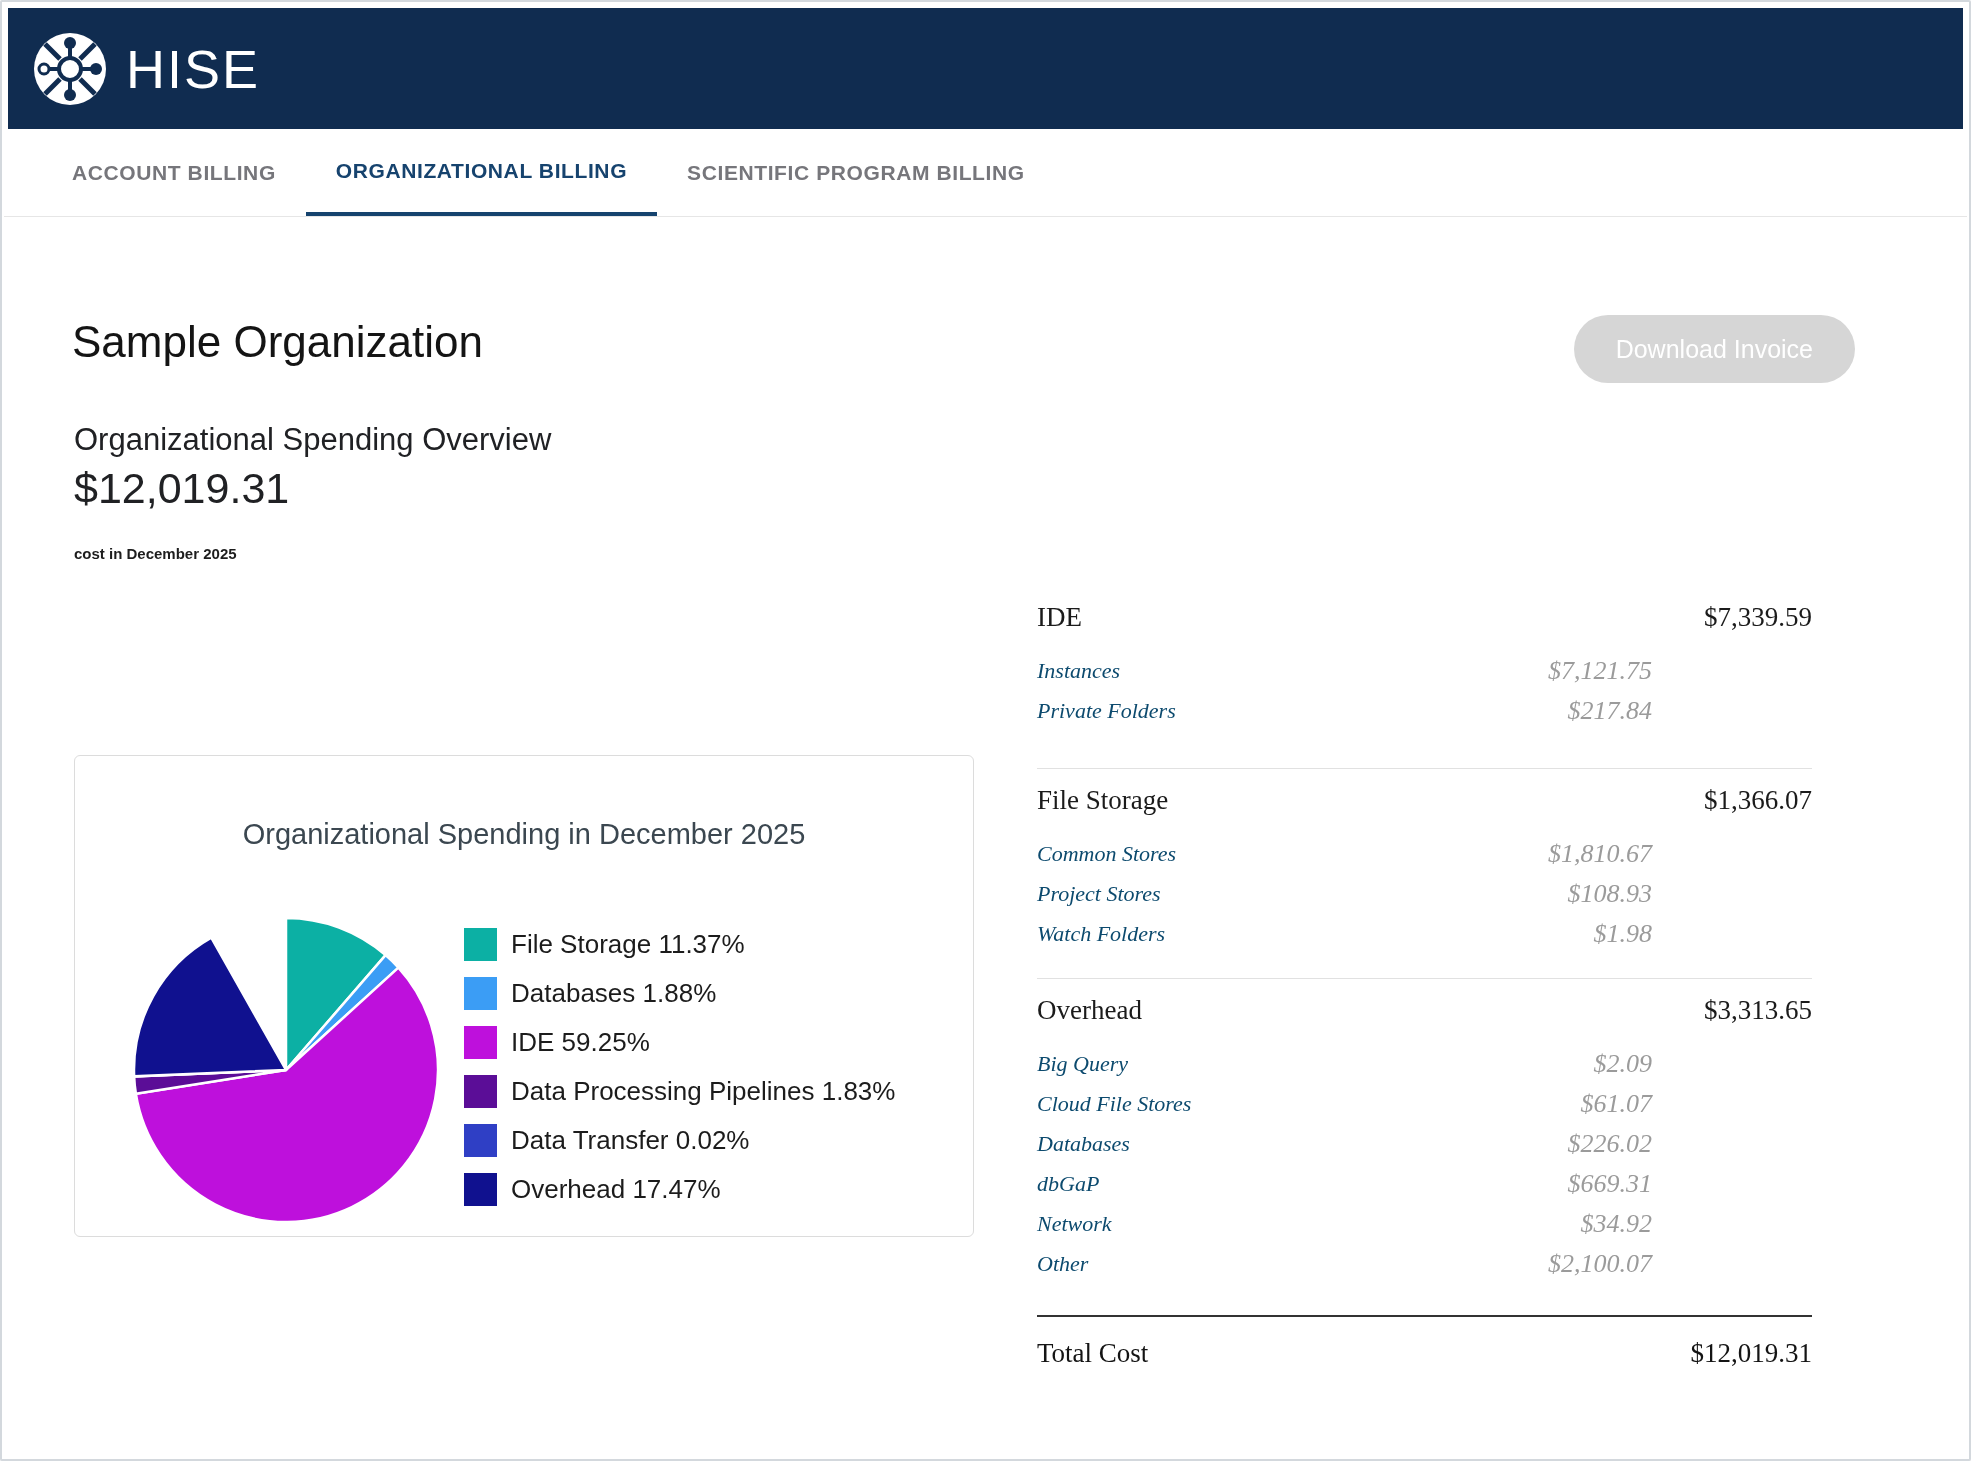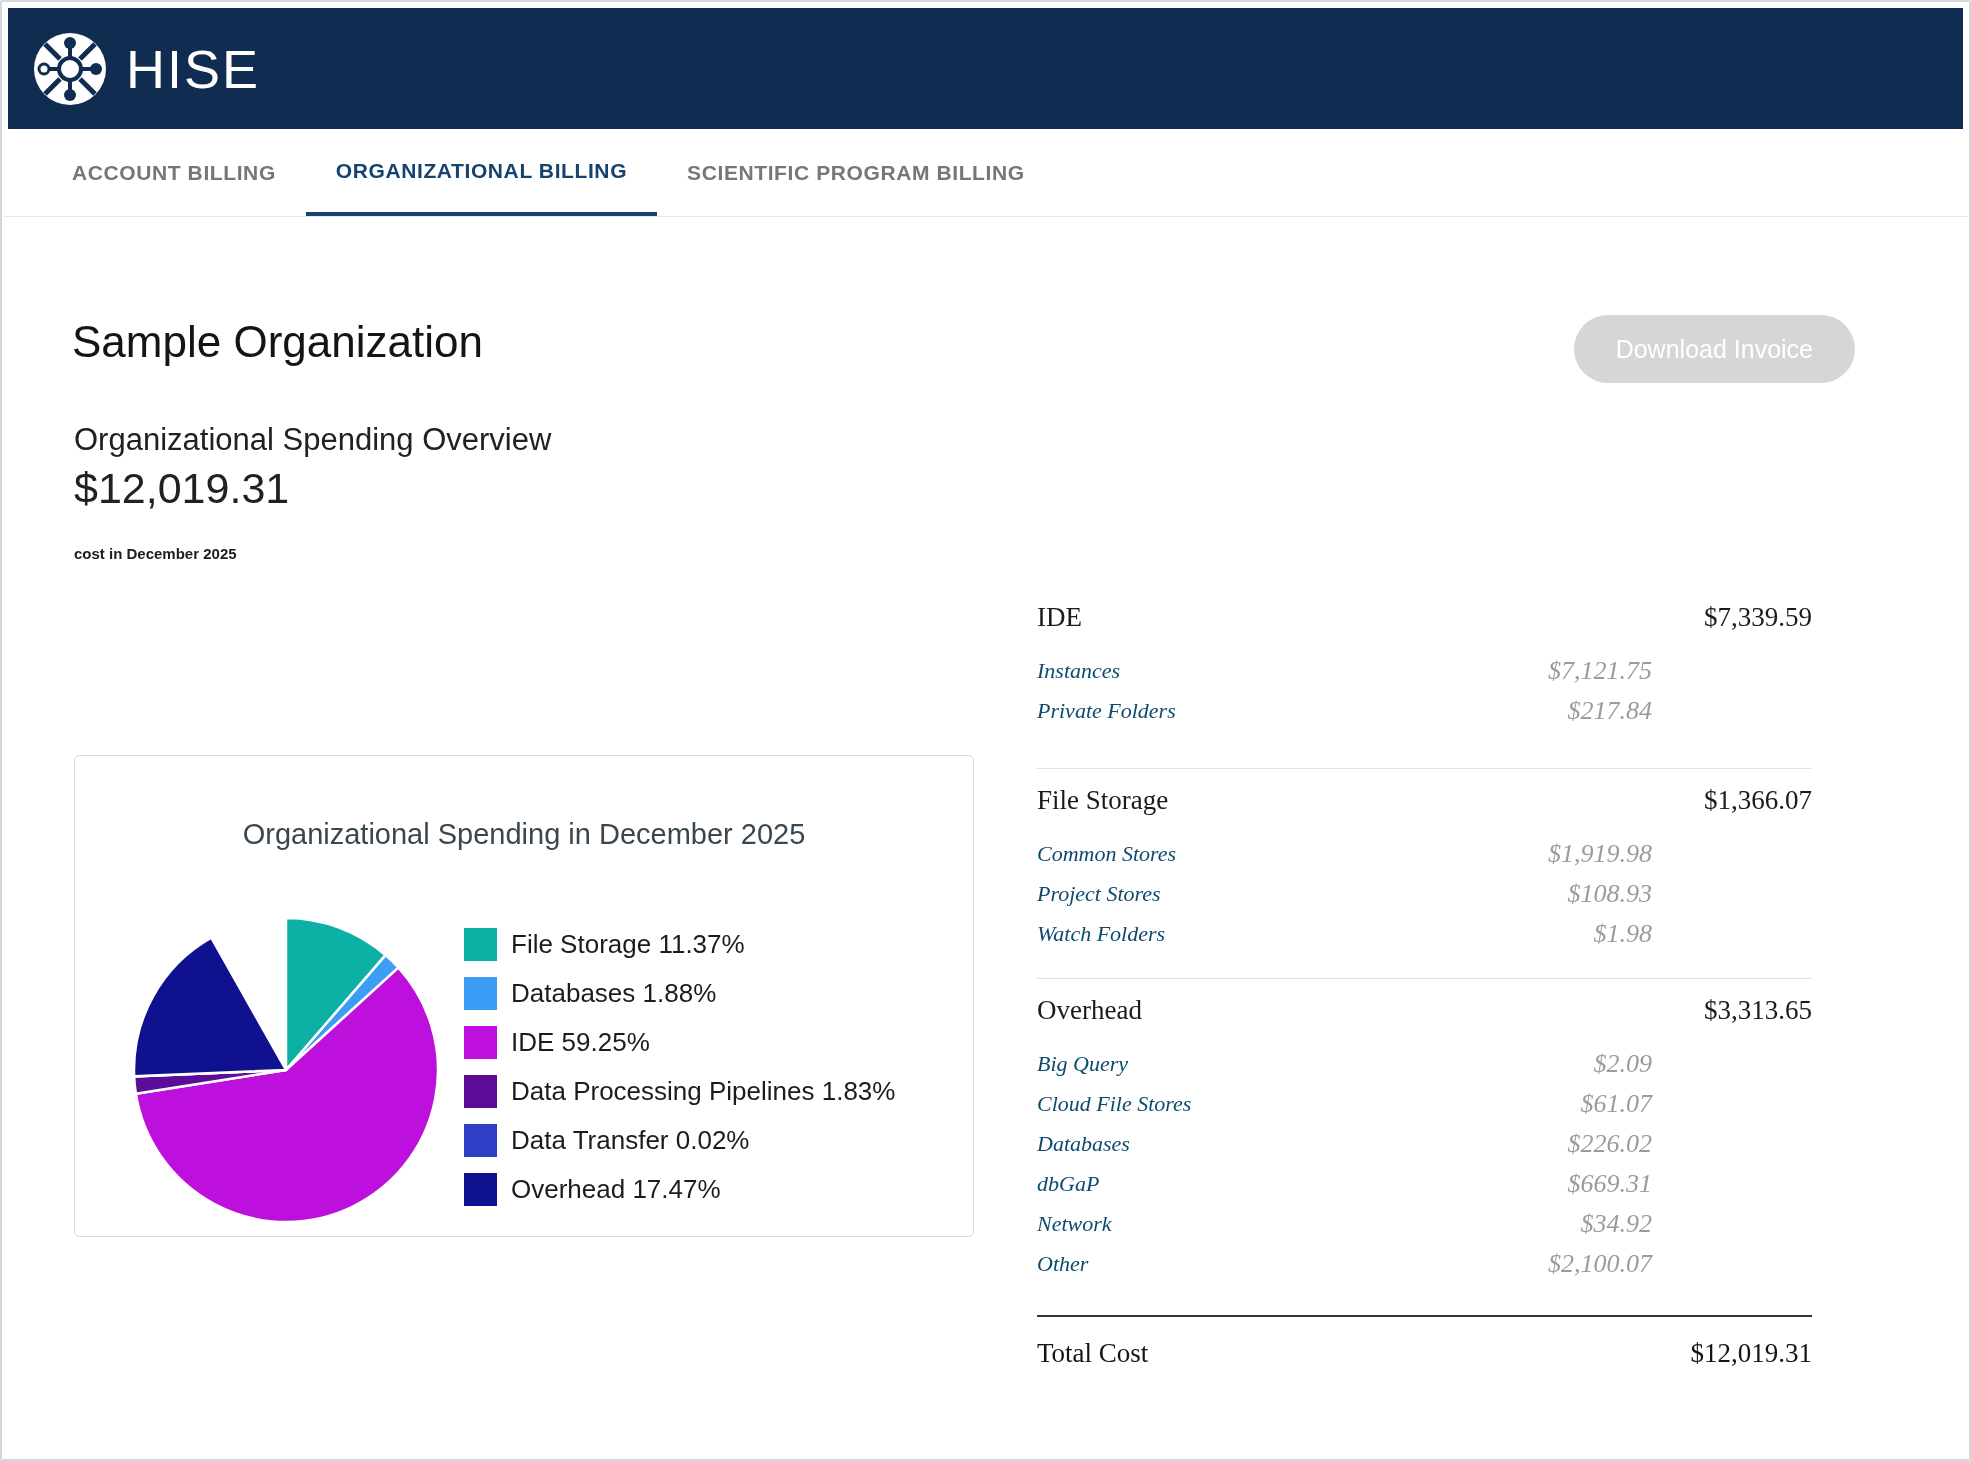--- a/index.html
+++ b/index.html
@@ -185,21 +185,21 @@
             <div class="ct-spacer"></div>
           </div>
         </div>
         <div class="ct-section ct-sec-file-storage">
           <div class="ct-heading">
             <div class="ct-name">File Storage</div>
             <div class="ct-total">$1,366.07</div>
           </div>
           <div class="ct-sub">
             <div class="ct-label">Common Stores</div>
-            <div class="ct-value">$1,919.98</div>
+            <div class="ct-value">$1,810.67</div>
             <div class="ct-spacer"></div>
           </div>
           <div class="ct-sub">
             <div class="ct-label">Project Stores</div>
             <div class="ct-value">$108.93</div>
             <div class="ct-spacer"></div>
           </div>
           <div class="ct-sub">
             <div class="ct-label">Watch Folders</div>
             <div class="ct-value">$1.98</div>

